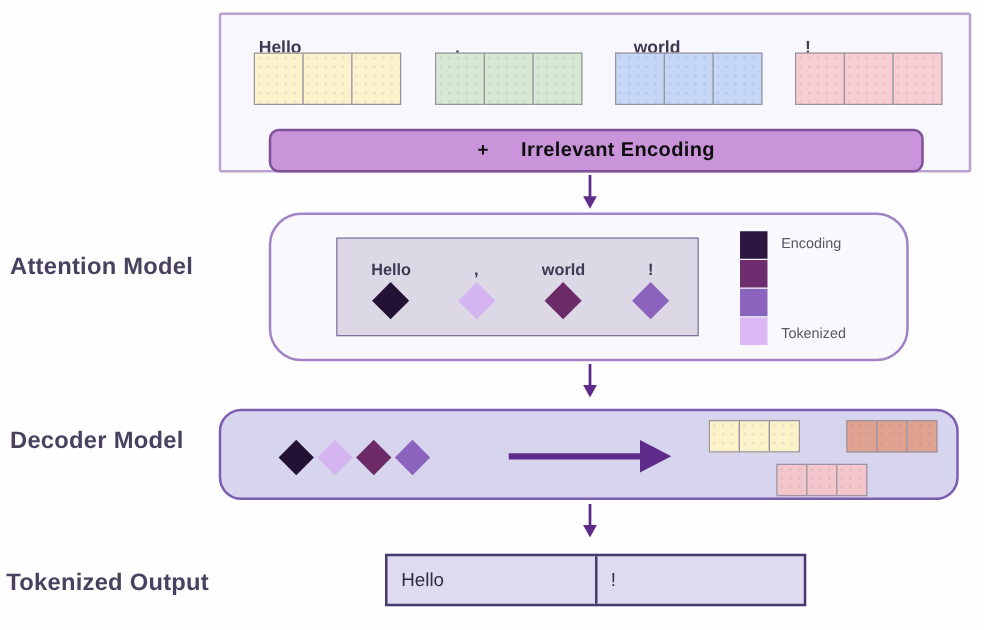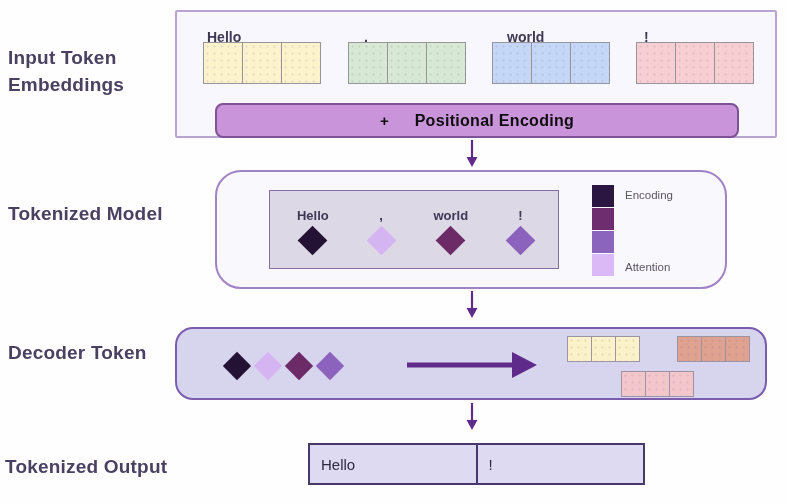--- a/index.html
+++ b/index.html
@@ -92,23 +92,22 @@
     flex:1; display:flex; align-items:center; padding-left:11px;
     font-size:15px; color:#2e2b3f; border-left:2px solid #46396b;
   }
   .output-table .ocell:first-child { border-left:none; }
 </style>
 </head>
 <body>
 
 <div class="canvas">
 
-  <div class="row-label" style="top:44px;">Input Token Embeddings</div>
-  <div class="row-label" style="top:200px;">Tokenized Model</div>
-  <div class="row-label" style="top:339px;">Decoder Token</div>
+  <div class="row-label" style="top:200px;">Attention Model</div>
+  <div class="row-label" style="top:339px;">Decoder Model</div>
   <div class="row-label wide" style="top:453px; left:5px;">Tokenized Output</div>
 
   <div class="top-box dotted">
 
     <span class="token-label" style="left:30px;">Hello</span>
     <span class="token-label" style="left:187px;">,</span>
     <span class="token-label" style="left:330px;">world</span>
     <span class="token-label" style="left:467px;">!</span>
 
     <div class="strip" style="left:26px; top:30px;">
@@ -127,21 +126,21 @@
       <div class="cell dotted" style="background-color: rgb(197, 215, 247);"></div>
     </div>
     <div class="strip" style="left:459px; top:30px;">
       <div class="cell dotted" style="background-color: rgb(247, 206, 210);"></div>
       <div class="cell dotted" style="background-color: rgb(247, 206, 210);"></div>
       <div class="cell dotted" style="background-color: rgb(247, 206, 210);"></div>
     </div>
 
     <div class="pos-bar" style="left: 38px; background-color: rgb(201, 148, 218);">
       <span class="pos-plus">+</span>
-      <span class="pos-text">Positional Encoding</span>
+      <span class="pos-text">Irrelevant Encoding</span>
     </div>
   </div>
 
   <svg class="down-arrow" style="left:464px; top:140px;" viewBox="0 0 16 28">
     <line x1="8" y1="0" x2="8" y2="19" stroke-width="2.2" stroke="#5e2b8a"></line>
     <polygon points="2.5,17 13.5,17 8,27" fill="#5e2b8a"></polygon>
   </svg>
 
   <div class="attn-box dotted">
     <div class="attn-inner dotted">
@@ -162,21 +161,21 @@
         <div class="diamond" style="background-color: rgb(139, 98, 188);"></div>
       </div>
     </div>
 
     <div class="legend">
       <div class="sq" style="background-color: rgb(43, 21, 65);"></div>
       <div class="sq" style="background-color: rgb(109, 45, 111);"></div>
       <div class="sq" style="background-color: rgb(139, 100, 190);"></div>
       <div class="sq" style="background-color: rgb(218, 185, 246);"></div>
       <span class="legend-label top">Encoding</span>
-      <span class="legend-label bottom">Attention</span>
+      <span class="legend-label bottom">Tokenized</span>
     </div>
   </div>
 
   <svg class="down-arrow" style="left:464px; top:291px;" viewBox="0 0 16 28">
     <line x1="8" y1="0" x2="8" y2="19" stroke-width="2.2" stroke="#5e2b8a"></line>
     <polygon points="2.5,17 13.5,17 8,27" fill="#5e2b8a"></polygon>
   </svg>
 
   <div class="decoder-box dotted">
     <div class="dec-diamonds">

